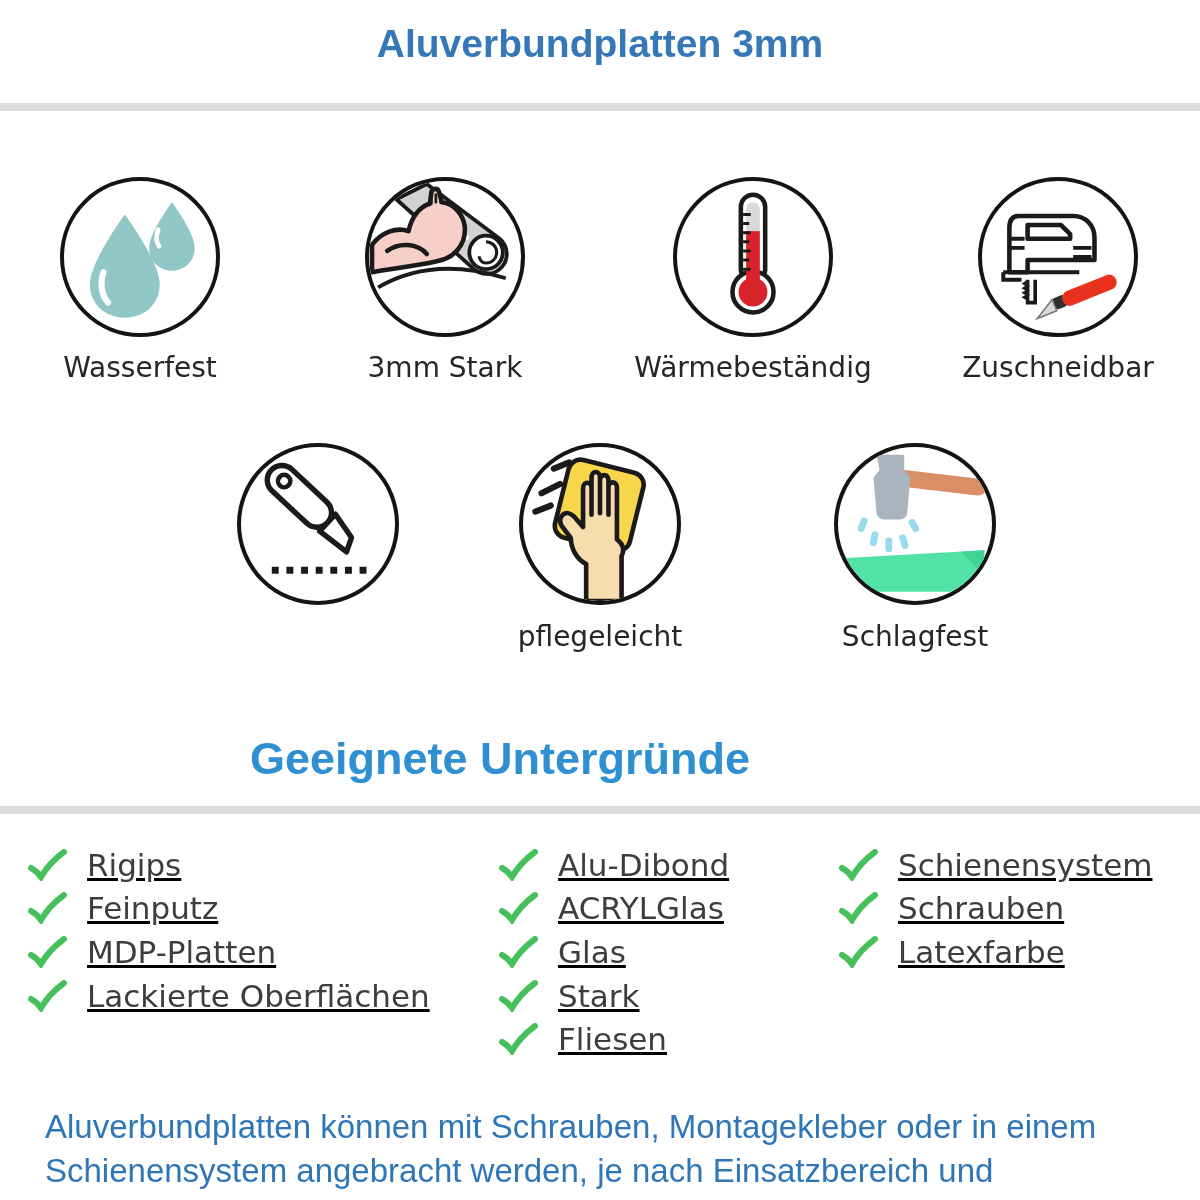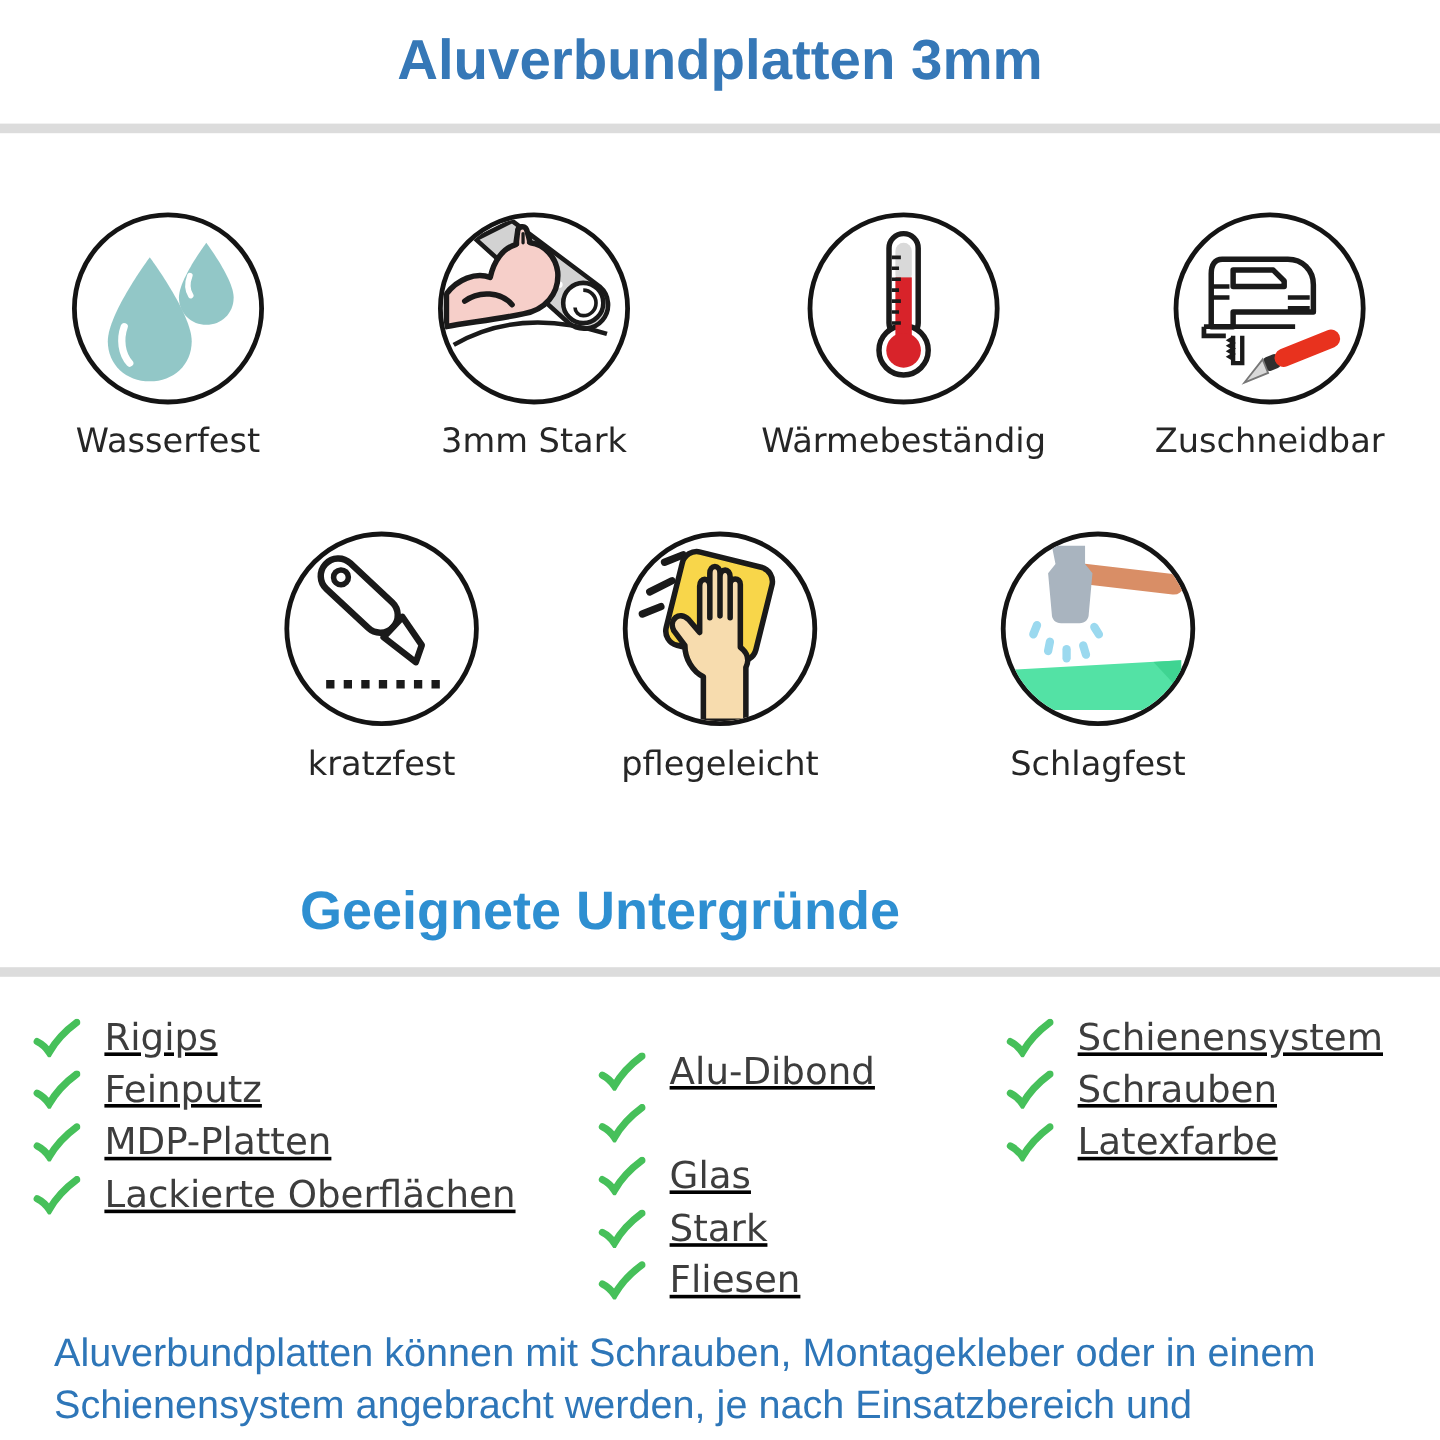--- a/index.html
+++ b/index.html
@@ -3,21 +3,21 @@
 <meta charset="utf-8">
 <style>
   html,body { margin:0; padding:0; background:#ffffff; }
   .canvas {
     position:relative; width:1200px; height:1200px; background:#ffffff;
     font-family:"DejaVu Sans", sans-serif; overflow:hidden;
   }
   .title {
     position:absolute; top:22px; left:0; width:1200px; margin:0;
     text-align:center; font-family:"Liberation Sans", sans-serif;
-    font-weight:700; font-size:47px; color:#3678b7; letter-spacing:0px;
+    font-weight:700; font-size:39px; color:#3678b7; letter-spacing:0px;
   }
   .divider { position:absolute; left:0; width:1200px; height:8px; background:#dcdcdc; }
   .divider.d1 { top:103px; }
   .divider.d2 { top:806px; }
 
   .icon-circle {
     position:absolute; box-sizing:border-box; background:#ffffff;
     border:4px solid #141414; border-radius:50%; overflow:hidden;
   }
   .icon-circle svg { width:100%; height:100%; display:block; }
@@ -27,21 +27,21 @@
   }
 
   .section-title {
     position:absolute; top:733px; left:0; width:1000px; margin:0;
     text-align:center; font-family:"Liberation Sans", sans-serif;
     font-weight:700; font-size:45px; color:#2e8fd1;
   }
 
   .col { position:absolute; top:843px; }
   .col.c1 { left:27px; }
-  .col.c2 { left:498px;margin-top:28px; }
+  .col.c2 { left:498px; }
   .col.c3 { left:838px; }
   .check-item { display:flex; align-items:center; height:43.6px;text-decoration:underline; }
   .check-item svg { width:40px; height:32px; margin-right:20px; flex:none; }
   .check-item span { font-size:31px; color:#3d3d3d; white-space:nowrap; }
 
   .note {
     position:absolute; left:45px; top:1105px; width:1130px;
     font-family:"Liberation Sans", sans-serif; font-size:33px;
     line-height:44px; color:#2e76b8;
   }
@@ -114,21 +114,20 @@
   <div class="icon-circle" style="left:237px; top:443px; width:162px; height:162px;">
     <svg viewBox="0 0 100 100">
       <g transform="rotate(43 50 44)" fill="#ffffff" stroke="#1a1a1a" stroke-linejoin="round">
         <rect x="8" y="34" width="50" height="19" rx="9.5" stroke-width="3.5"></rect>
         <circle cx="19" cy="43" r="4" stroke-width="3"></circle>
         <path d="M58 36 L76 40 L80 49 L58 51 Z" stroke-width="3.5"></path>
       </g>
       <path d="M20 80 H84" stroke="#1a1a1a" stroke-width="4.5" stroke-dasharray="4.5 5"></path>
     </svg>
   </div>
-  <div class="icon-label" style="left:158px; top:620px;">kratzfest</div>
 
   <div class="icon-circle" style="left:519px; top:443px; width:162px; height:162px;">
     <svg viewBox="0 0 100 100">
       <path d="M12 30 L24 24 M8 42 L18 38 M20 14 L30 10" stroke="#1a1a1a" stroke-width="4" stroke-linecap="round"></path>
       <g transform="rotate(14 50 40)">
         <rect x="24" y="12" width="50" height="52" rx="8" fill="#f8d64a" stroke="#1a1a1a" stroke-width="3"></rect>
       </g>
       <path d="M41 100 L41 76 C35 73 31 66 31 59 L25 51 C22 45 28 40 33 45 L39 52 L39 27 C39 22 44.5 22 44.5 27 L44.5 44 L44.5 20 C44.5 15 50 15 50 20 L50 43 L50 22 C50 17 55.5 17 55.5 22 L55.5 44 L55.5 26 C55.5 22 61 22 61 26 L61 60 C65 63 66 67 64 71 L64 100 Z" fill="#f7dcae" stroke="#1a1a1a" stroke-width="3" stroke-linejoin="round"></path>
     </svg>
   </div>
@@ -185,20 +184,21 @@
     <div class="check-item">
       <svg viewBox="0 0 40 32">
           <path d="M4 19 Q10 22 14 28 Q22 14 37 3" fill="none" stroke="#46c05a" stroke-width="6" stroke-linecap="round"></path>
         </svg>
       <span>Alu-Dibond</span>
     </div>
     <div class="check-item">
       <svg viewBox="0 0 40 32">
           <path d="M4 19 Q10 22 14 28 Q22 14 37 3" fill="none" stroke="#46c05a" stroke-width="6" stroke-linecap="round"></path>
         </svg>
+      <span>ACRYLGlas</span>
     </div>
     <div class="check-item">
       <svg viewBox="0 0 40 32">
           <path d="M4 19 Q10 22 14 28 Q22 14 37 3" fill="none" stroke="#46c05a" stroke-width="6" stroke-linecap="round"></path>
         </svg>
       <span>Glas</span>
     </div>
     <div class="check-item">
       <svg viewBox="0 0 40 32">
           <path d="M4 19 Q10 22 14 28 Q22 14 37 3" fill="none" stroke="#46c05a" stroke-width="6" stroke-linecap="round"></path>

